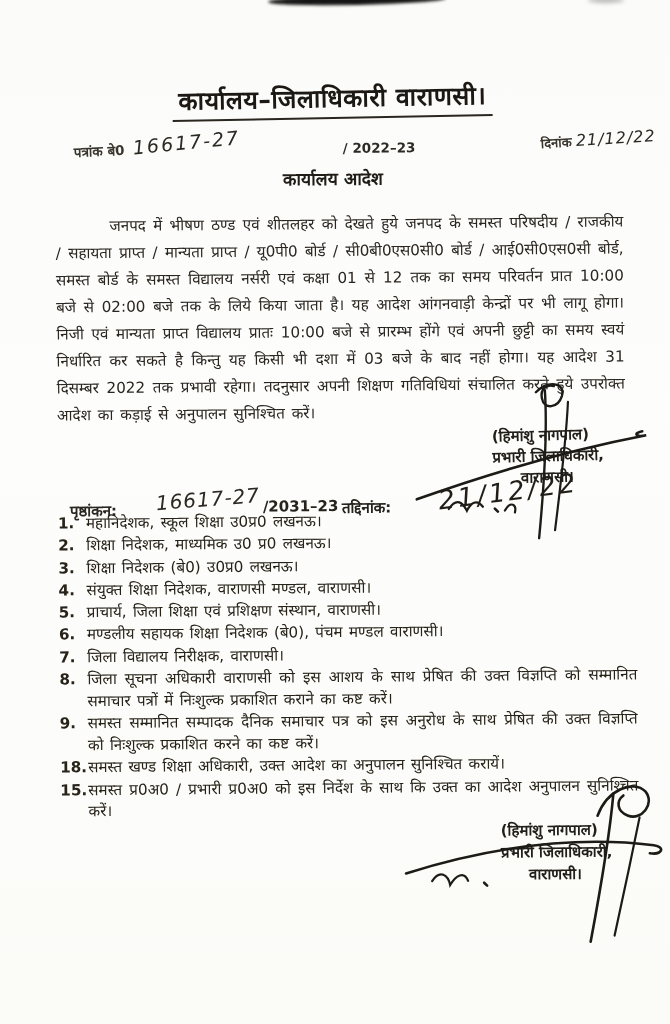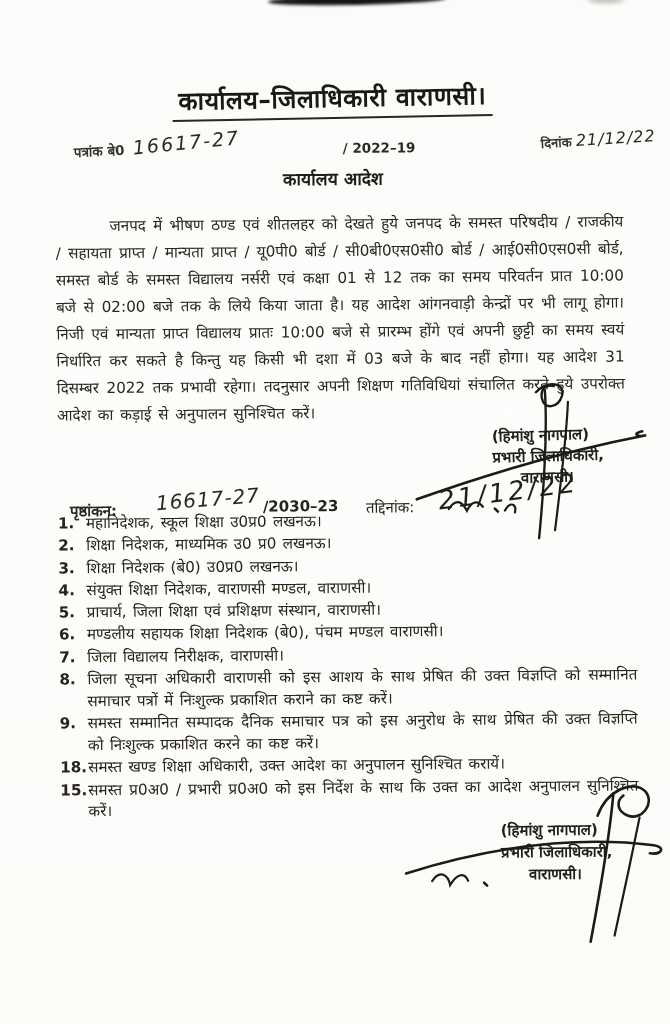--- a/index.html
+++ b/index.html
@@ -29,21 +29,21 @@
 
   .sigblock{position:absolute;font-size:15px;font-weight:bold;color:#221f19;line-height:21px;white-space:nowrap;}
   .sig1{left:492px;top:427px;transform:rotate(-1deg);}
   .sig2{left:497px;top:821px;line-height:22px;}
   .sig-place{padding-left:28px;}
 
   .endorse{position:absolute;top:486px;left:57px;width:560px;height:40px;font-size:15px;}
   .endorse-label{position:absolute;left:12px;top:12px;font-weight:bold;color:#2a2620;}
   .endorse-num{position:absolute;left:98px;top:0;font-size:20px;font-style:italic;transform:rotate(-4deg);letter-spacing:1px;color:#2c2922;}
   .endorse-year{position:absolute;left:205px;top:11px;font-weight:600;}
-  .endorse-datelabel{position:absolute;left:308px;top:11px;font-weight:normal;}
+  .endorse-datelabel{position:absolute;left:284px;top:11px;font-weight:bold;}
   .endorse-datehw{position:absolute;left:380px;top:-8px;font-size:26px;font-style:italic;transform:rotate(-7deg);letter-spacing:3px;color:#211e18;}
 
   .dist{position:absolute;top:511px;left:57px;width:578px;margin:0;padding:0;list-style:none;}
   .dist li{display:flex;font-size:15.2px;line-height:21.8px;color:#272319;margin-bottom:0.5px;}
   .dist .num{flex:0 0 28px;font-weight:600;}
   .dist .txt{flex:1;text-align:justify;word-spacing:1.5px;}
 
   .scrawl{position:absolute;pointer-events:none;}
   .scrawl path{fill:none;stroke:#1d1b16;stroke-linecap:round;}
 </style>
@@ -56,21 +56,21 @@
 
   <div class="tilt">
 
     <div class="title-wrap">
       <span class="title">कार्यालय–जिलाधिकारी वाराणसी।</span>
     </div>
 
     <div class="refrow">
       <span class="ref-label">पत्रांक बे0</span>
       <span class="ref-num">16617-27</span>
-      <span class="ref-year">/ 2022–19</span>
+      <span class="ref-year">/ 2022–23</span>
       <span class="date-wrap">
         <span class="date-label">दिनांक</span>
         <span class="date-hw">21/12/22</span>
       </span>
     </div>
 
     <div class="order-heading">कार्यालय आदेश</div>
 
     <p class="body-par">जनपद में भीषण ठण्ड एवं शीतलहर को देखते हुये जनपद के समस्त परिषदीय / राजकीय / सहायता प्राप्त / मान्यता प्राप्त / यू0पी0 बोर्ड / सी0बी0एस0सी0 बोर्ड / आई0सी0एस0सी बोर्ड, समस्त बोर्ड के समस्त विद्यालय नर्सरी एवं कक्षा 01 से 12 तक का समय परिवर्तन प्रात 10:00 बजे से 02:00 बजे तक के लिये किया जाता है। यह आदेश आंगनवाड़ी केन्द्रों पर भी लागू होगा। निजी एवं मान्यता प्राप्त विद्यालय प्रातः 10:00 बजे से प्रारम्भ होंगे एवं अपनी छुट्टी का समय स्वयं निर्धारित कर सकते है किन्तु यह किसी भी दशा में 03 बजे के बाद नहीं होगा। यह आदेश 31 दिसम्बर 2022 तक प्रभावी रहेगा। तदनुसार अपनी शिक्षण गतिविधियां संचालित करते हुये उपरोक्त आदेश का कड़ाई से अनुपालन सुनिश्चित करें।</p>
 
@@ -86,21 +86,21 @@
       <path d="M160,22 C158,60 152,105 146,150" stroke-width="2.2"></path>
       <path d="M8,118 C60,100 150,72 238,56 C228,58 224,54 234,52" stroke-width="2.6"></path>
       <path d="M40,128 C48,116 54,122 58,130 C62,122 68,118 74,126" stroke-width="2.2"></path>
       <path d="M86,128 l3,3" stroke-width="2.6"></path>
       <path d="M96,130 C102,120 108,124 106,132" stroke-width="2.2"></path>
     </svg>
 
     <div class="endorse">
       <span class="endorse-label">पृष्ठांकन:</span>
       <span class="endorse-num">16617-27</span>
-      <span class="endorse-year">/2030–23</span>
+      <span class="endorse-year">/2031–23</span>
       <span class="endorse-datelabel">तद्दिनांक:</span>
       <span class="endorse-datehw">21/12/22</span>
     </div>
 
     <ol class="dist">
       <li>
           <span class="num">1.</span>
           <span class="txt">महानिदेशक, स्कूल शिक्षा उ0प्र0 लखनऊ।</span>
         </li>
       <li>

